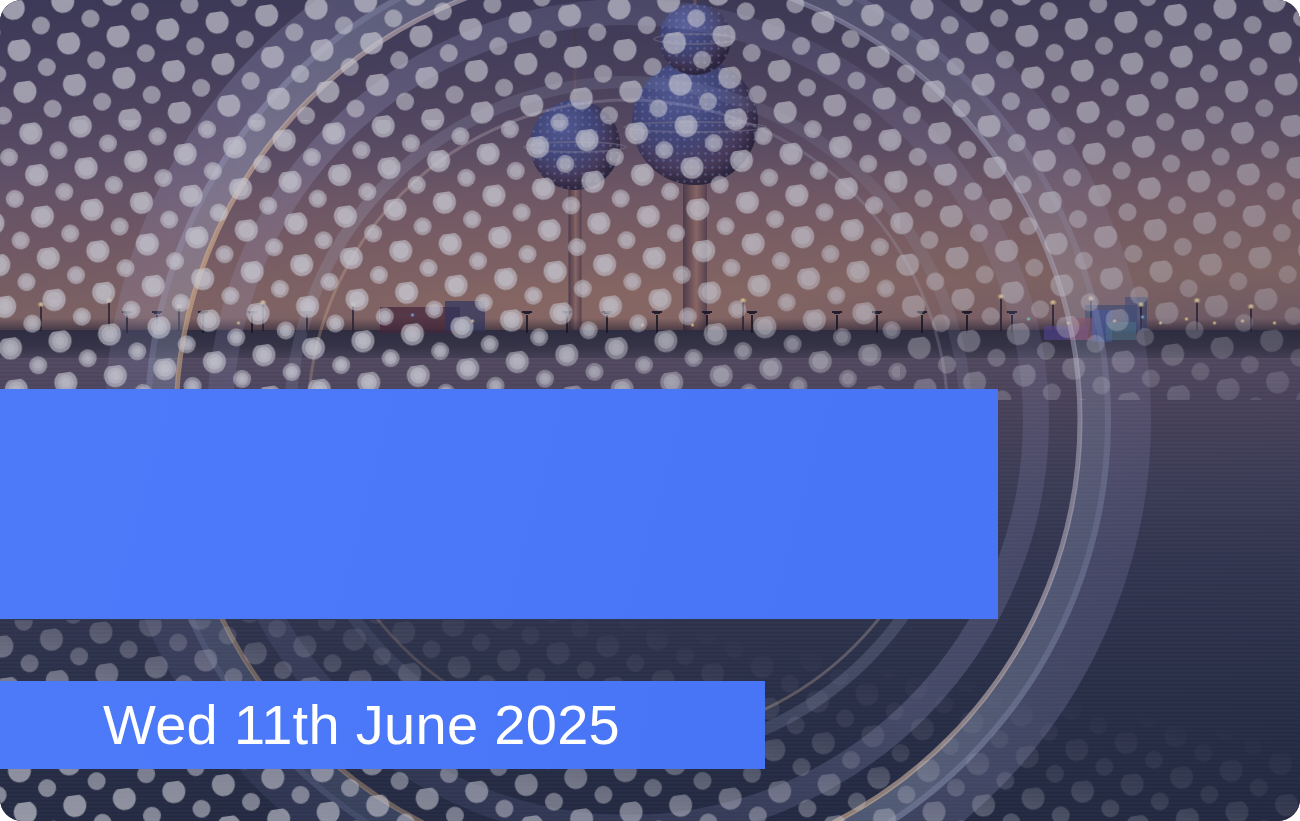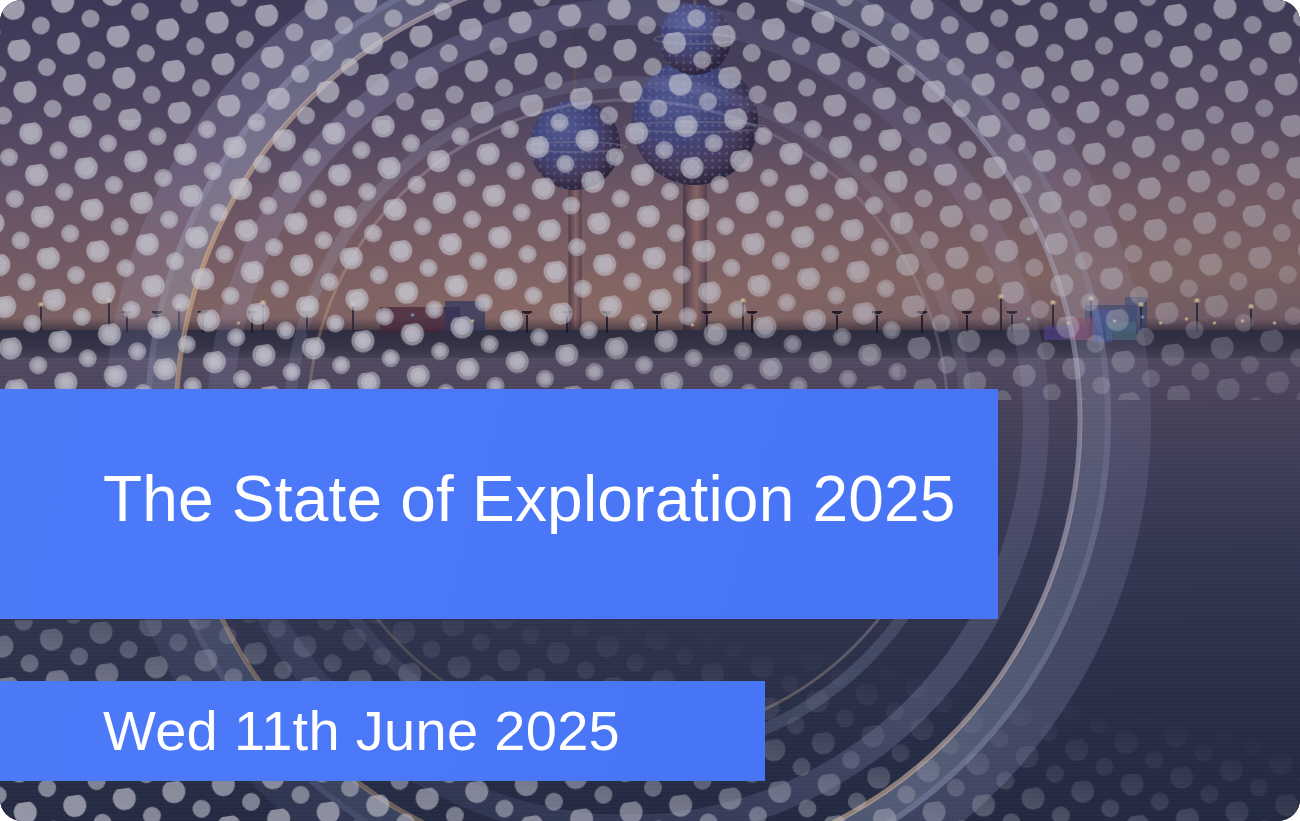--- a/index.html
+++ b/index.html
@@ -265,21 +265,21 @@
     line-height: 1.02;
     letter-spacing: -0.5px;
     white-space: nowrap;
   }
 
   .date-banner {
     position: absolute;
     left: 0;
     top: 681px;
     width: 765px;
-    height: 100px;
+    height: 88px;
     background: linear-gradient(100deg, #4c7af9 0%, #4a78f8 60%, #4874f6 100%);
     box-sizing: border-box;
     padding-left: 103px;
     display: flex;
     align-items: center;
   }
   .date-text {
     color: #ffffff;
     font-family: "Liberation Sans", sans-serif;
     font-weight: 300;
@@ -474,20 +474,19 @@
 
       <rect x="0" y="120" width="900" height="300" fill="url(#dotGridMid)" mask="url(#mMid)"></rect>
 
       <rect x="0" y="300" width="700" height="260" fill="url(#dotGridSmall)" mask="url(#mSmall)"></rect>
 
       <rect x="0" y="620" width="1300" height="201" fill="url(#dotGridBig)" mask="url(#mBottom)"></rect>
     </svg>
   </div>
 
   <div class="title-banner">
-    <div class="title-line1">The State of Exploration 2025</div>
   </div>
 
   <div class="date-banner">
     <div class="date-text">Wed 11th June 2025</div>
   </div>
 
 </div>
 
 </body></html>

